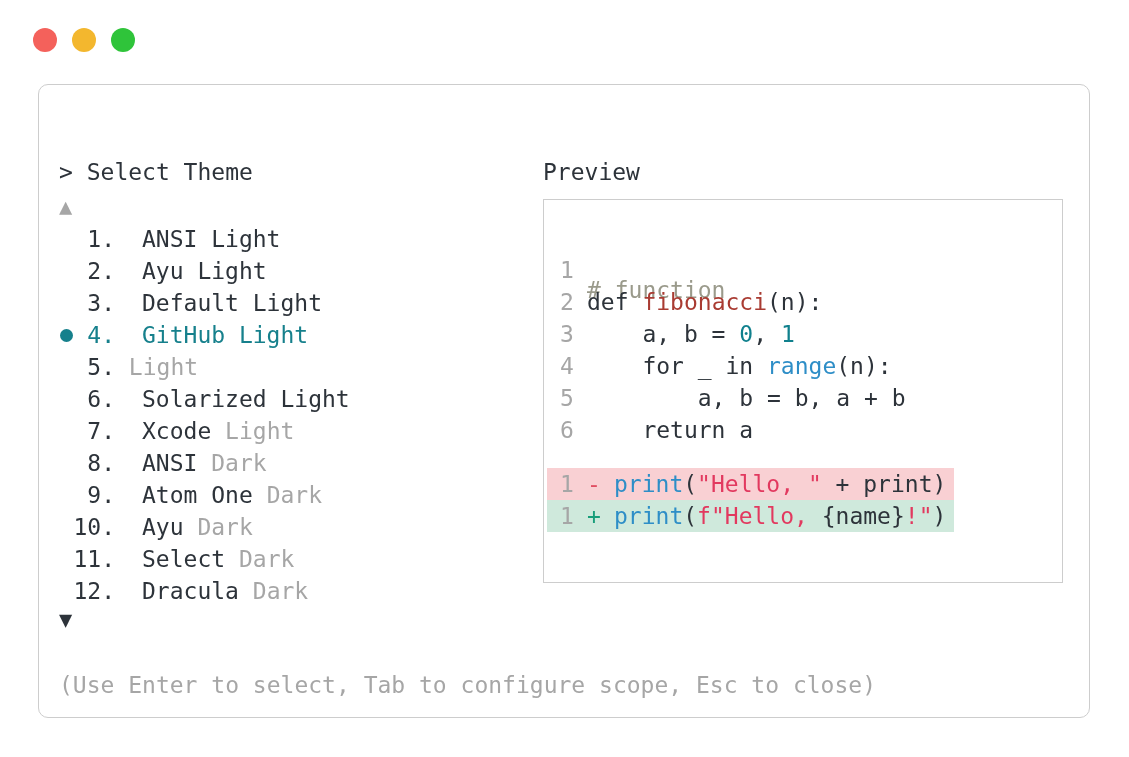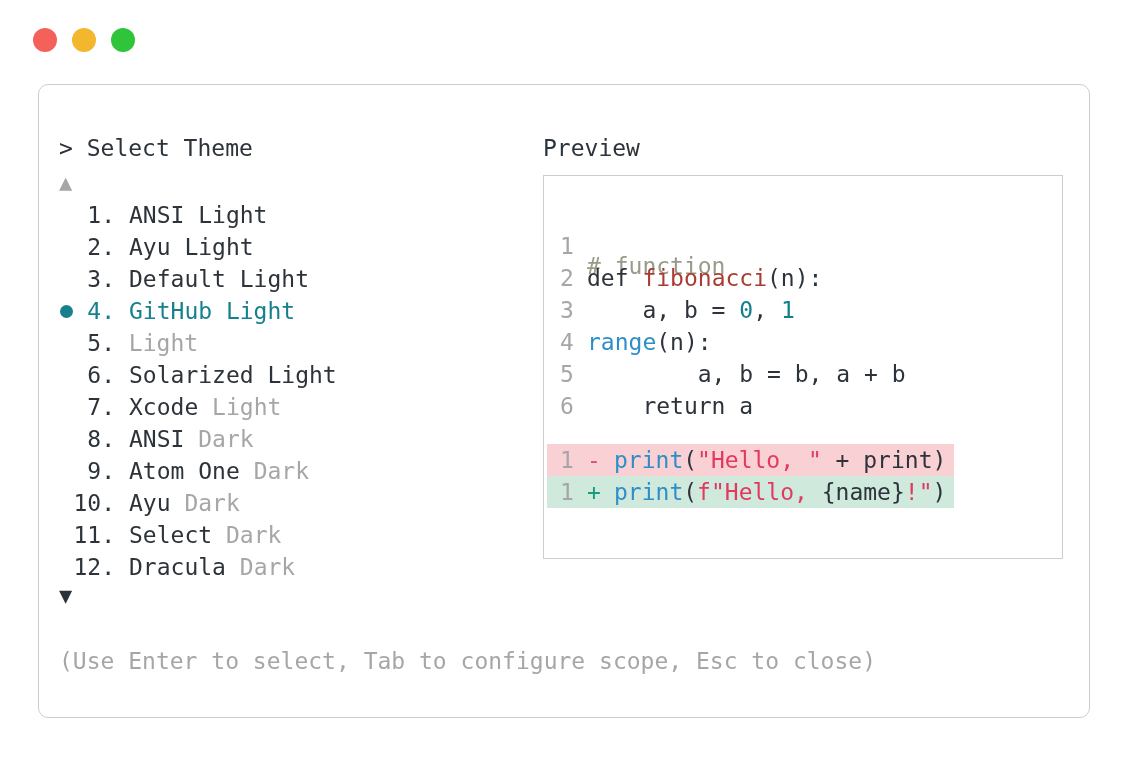--- a/index.html
+++ b/index.html
@@ -8,40 +8,40 @@
   .stage { position:relative; width:1129px; height:757px; }
 
   .traffic { position:absolute; top:28px; left:33px; display:flex; gap:15px; }
   .light { width:24px; height:24px; border-radius:50%; border:none; cursor:pointer; }
   .light.red { background:var(--traffic-red); }
   .light.yellow { background:var(--traffic-yellow); }
   .light.green { background:var(--traffic-green); }
 
   .window { position:absolute; left:38px; top:84px; width:1052px; height:634px;
             border:1.5px solid var(--border); border-radius:10px;
-            padding:51px 20px 0 20px; background:#fff; }
+            padding:75px 20px 0 20px; background:#fff; }
 
   .columns { display:flex; }
   .left-col  { width:484px; flex:none; }
   .right-col { width:522px; flex:none; }
 
   .panel-header { font-size:23px; line-height:24px; height:35px; color:var(--text-dark); white-space:pre; }
 
   .scroll-arrow { font-size:22px; }
   .scroll-arrow.up   { height:28px; line-height:24px; color:var(--text-gray); }
   .scroll-arrow.down { height:32px; line-height:26px; color:var(--text-dark); }
 
   .theme-row { display:flex; height:32px; line-height:32px; font-size:23px;
                color:var(--text-dark); white-space:pre; cursor:pointer; }
   .theme-row.selected { color:var(--accent-teal); }
   .bullet-slot { width:14px; flex:none; position:relative; }
   .dot { position:absolute; left:1px; top:10px; width:13px; height:13px;
          border-radius:50%; background:var(--accent-teal); }
   .num { width:42px; flex:none; text-align:right; }
-  .name { margin-left:14px; }
+  .name { margin-left:27px; }
   .suffix { color:var(--text-gray); }
 
   .preview-box { margin-top:4px; width:520px; height:384px;
                  border:1.5px solid var(--border); padding:54px 14px 0 16px; background:#fff; }
   .code-line, .diff-line { display:flex; height:32px; line-height:32px;
                            font-size:23px; white-space:pre; color:var(--text-dark); }
   .line-num { width:14px; flex:none; margin-right:13px; color:var(--text-gray); }
   .sign     { width:14px; flex:none; margin-right:13px; }
   .sign.minus { color:var(--diff-minus); }
   .sign.plus  { color:var(--diff-plus); }
@@ -95,21 +95,21 @@
         <div class="scroll-arrow down">▼</div>
       </div>
 
       <div class="right-col">
         <div class="panel-header">Preview</div>
         <div class="preview-box">
           <div id="code-lines">
               <div class="code-line"><span class="line-num">1</span><span class="tok-comment"># function</span></div>
               <div class="code-line"><span class="line-num">2</span><span class="tok-code">def </span><span class="tok-function">fibonacci</span><span class="tok-code">(n):</span></div>
               <div class="code-line"><span class="line-num">3</span><span class="tok-code">    a, b = </span><span class="tok-number">0</span><span class="tok-code">, </span><span class="tok-number">1</span></div>
-              <div class="code-line"><span class="line-num">4</span><span class="tok-builtin">range</span><span class="tok-code">(n):</span></div>
+              <div class="code-line"><span class="line-num">4</span><span class="tok-code">    for _ in </span><span class="tok-builtin">range</span><span class="tok-code">(n):</span></div>
               <div class="code-line"><span class="line-num">5</span><span class="tok-code">        a, b = b, a + b</span></div>
               <div class="code-line"><span class="line-num">6</span><span class="tok-code">    return a</span></div>
             </div>
           <div id="diff-lines" class="diff-block">
               <div class="diff-line removed"><span class="line-num">1</span><span class="sign minus">-</span><span class="tok-builtin">print</span><span class="tok-code">(</span><span class="tok-string">"Hello, "</span><span class="tok-code"> + print)</span></div>
               <div class="diff-line added"><span class="line-num">1</span><span class="sign plus">+</span><span class="tok-builtin">print</span><span class="tok-code">(</span><span class="tok-string">f"Hello, </span><span class="tok-code">{name}</span><span class="tok-string">!"</span><span class="tok-code">)</span></div>
             </div>
         </div>
       </div>
 

